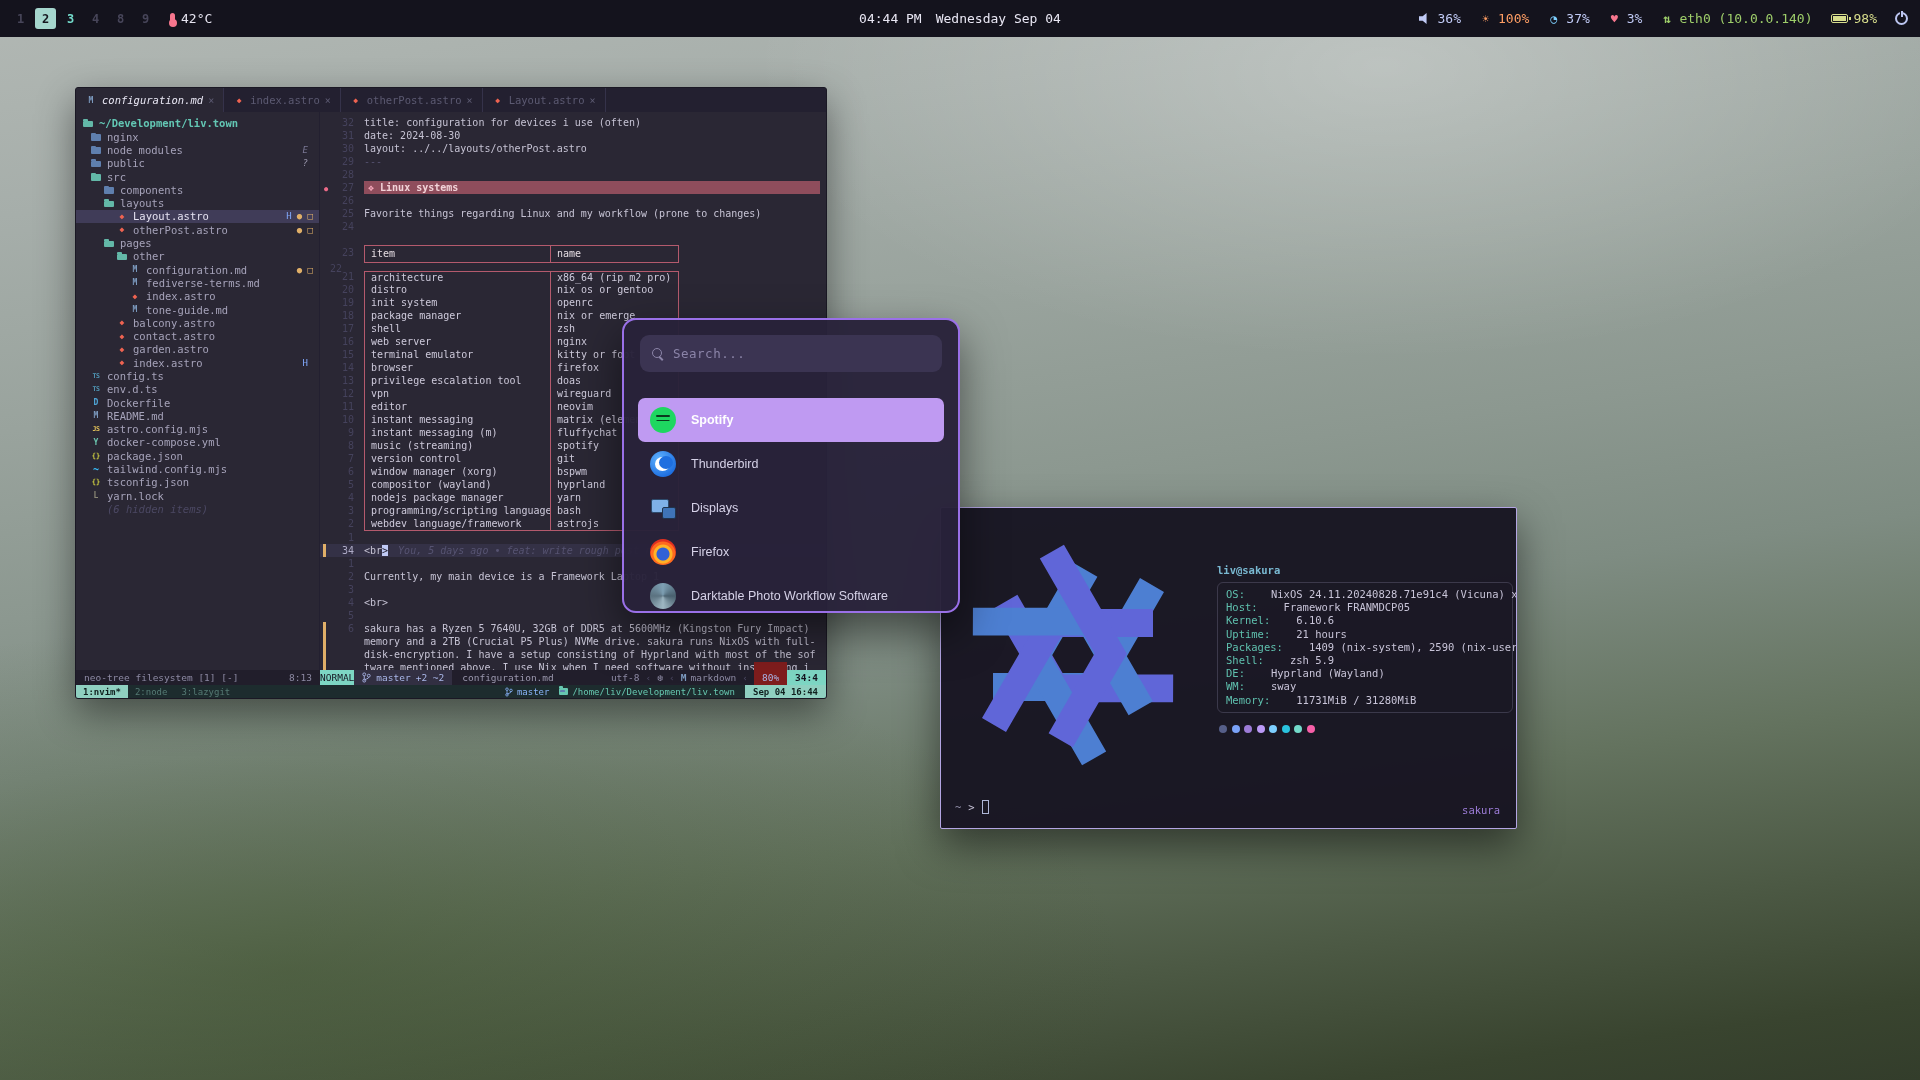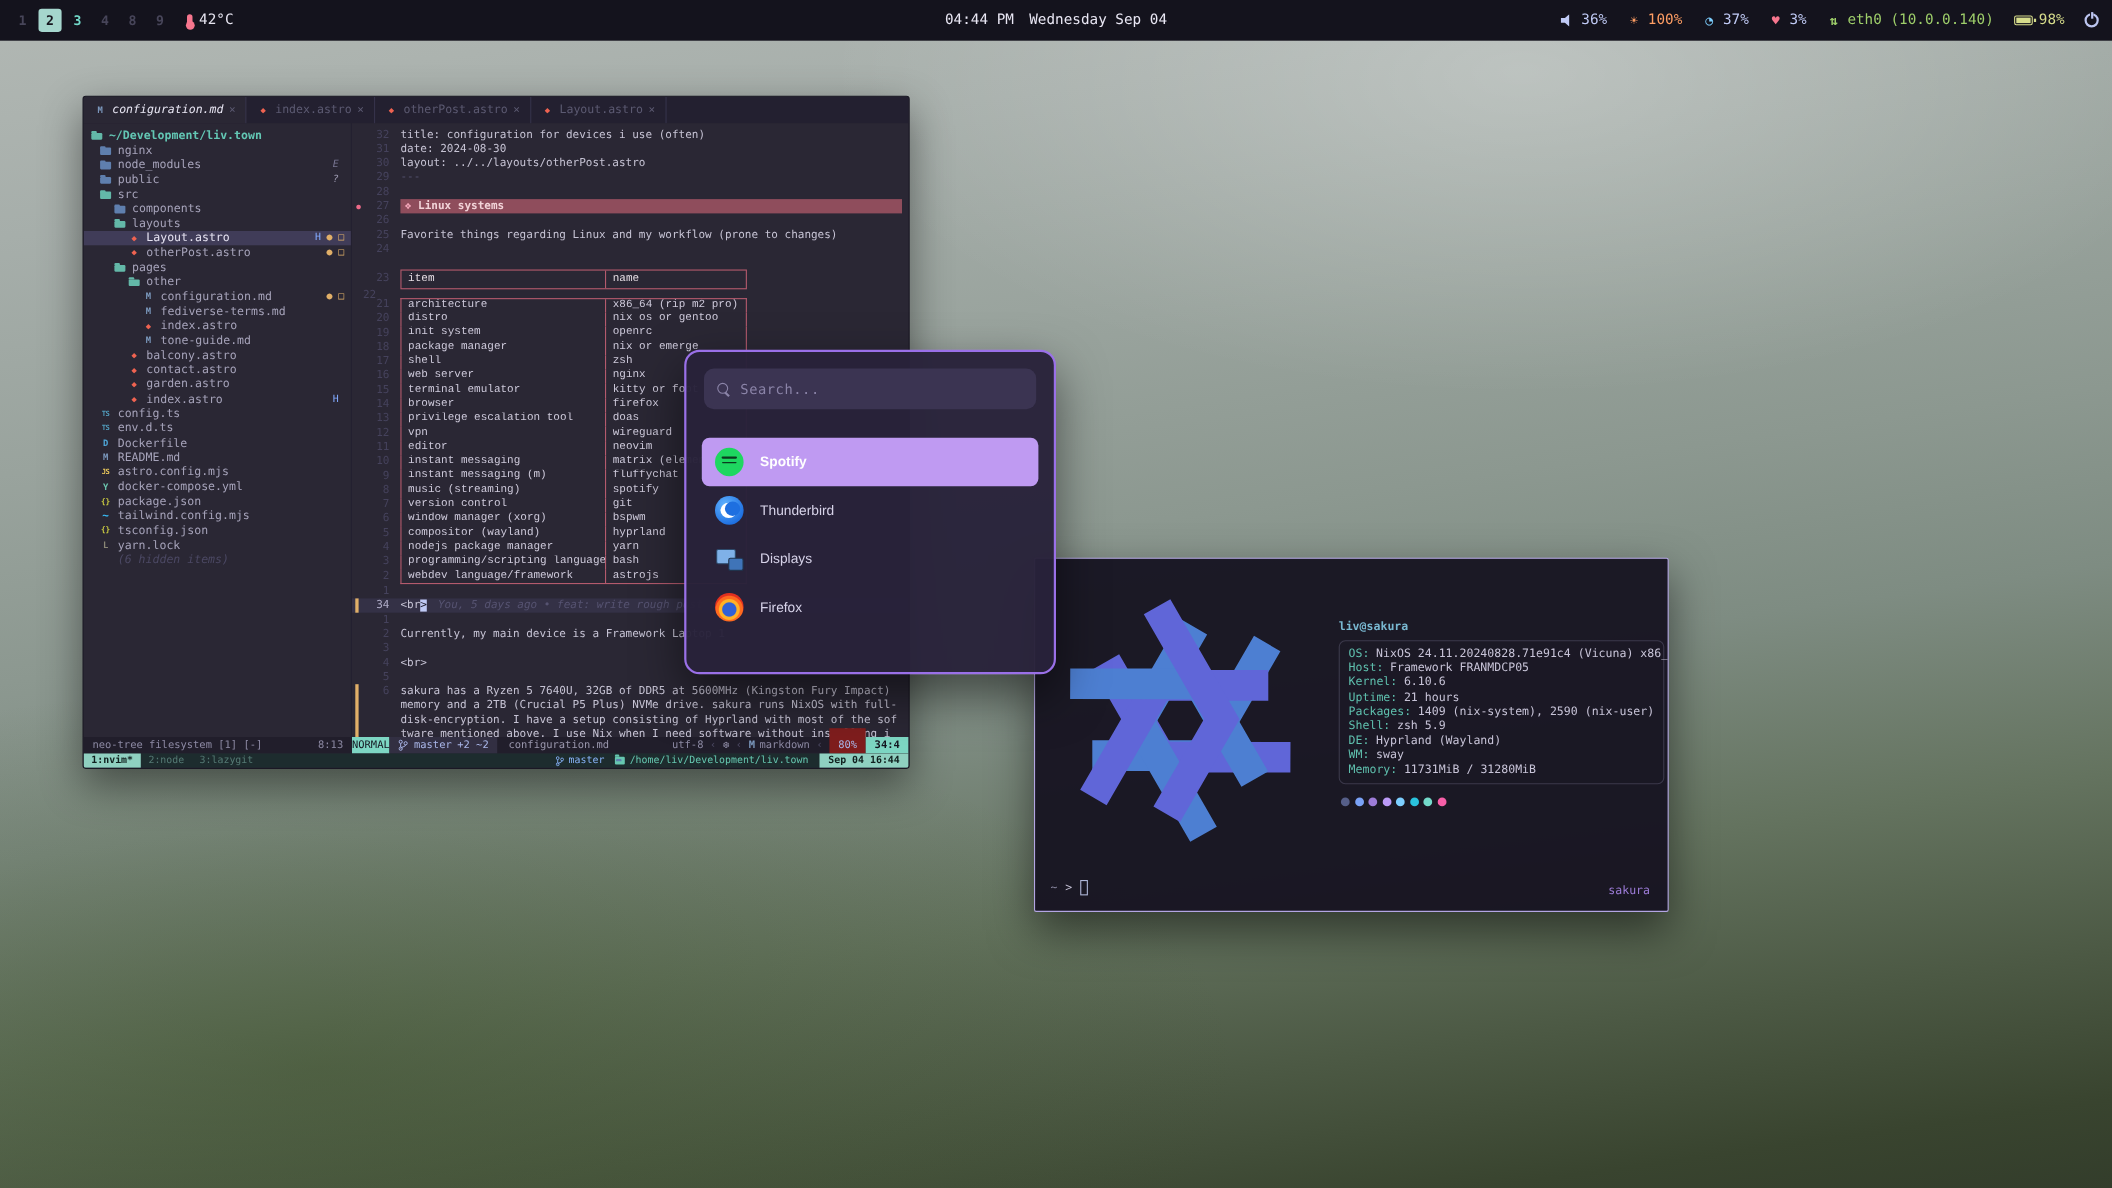--- a/index.html
+++ b/index.html
@@ -99,21 +99,21 @@
   .btext[data-kind="para"] { white-space:pre-wrap; word-break:break-all; flex:1; margin-right:6px; }
   .cursorline { background:#343146; }
   .cursor { background:#c0caf5; color:#1a1826; }
   .blame { color:#565371; font-style:italic; margin-left:10px; }
 
   
   .t-headrow, .t-gaprow, .t-row { display:flex; }
   .t-headrow { height:18px; line-height:16px;margin-top:12px; }
   .t-gaprow { height:8px;flex-direction:column; }
   .t-row { height:13px; line-height:12px; }
-  .cells { display:flex;font-family:Liberation Mono, monospace; }
+  .cells { display:flex; }
   .cell { padding:0 6px; color:#cdc9da; white-space:nowrap; overflow:hidden; }
   .c1 { width:186px; border-right:1px solid #b45a6d; }
   .c2 { width:127px; }
   .t-headrow .cells { border:1px solid #b45a6d; }
   .t-headrow .cell { color:#e4dce2; }
   .t-body .cells { border-left:1px solid #b45a6d; border-right:1px solid #b45a6d; }
   .t-body .t-row:first-child .cells { border-top:1px solid #b45a6d; }
   .t-body .t-row:last-child .cells { border-bottom:1px solid #b45a6d; }
 
   
@@ -164,21 +164,21 @@
   [data-name="firefox-icon"] { background:radial-gradient(circle at 50% 58%, #3061d6 0 6px, #ffb226 7px 9px, #ff6a1f 10px 12px, #e2301f 13px); }
   [data-name="darktable-icon"] { background:conic-gradient(#7ea0b4, #49606e, #9fb8c4, #5b7280, #7ea0b4); }
 
   
   .term { position:absolute; left:940px; top:507px; width:577px; height:322px; background:rgba(23,20,33,.96);
     border:1px solid #b3a5e3; border-radius:2px; z-index:20; box-shadow:0 16px 40px rgba(0,0,0,.5); font-size:10.5px; overflow:hidden; }
   .nix-logo { position:absolute; left:12px; top:22px; }
   .ff-info { position:absolute; left:276px; top:56px; width:296px; }
   .ff-title { color:#79b8d1; font-weight:700; margin-bottom:6px; }
   .ff-box { border:1px solid rgba(160,155,190,.25); border-radius:6px; padding:5px 8px; }
-  .ff-line { display:flex; height:13.2px; line-height:13.2px; white-space:nowrap; }
+  .ff-line { display:flex; height:13.2px; line-height:13.2px; white-space:nowrap;gap:20px; }
   .ff-label { color:#5fc0ae; margin-right:6px; }
   .ff-value { color:#c8c4d8; }
   .palette { display:flex; gap:4.5px; margin:12px 0 0 2px; }
   .dot { width:8px; height:8px; border-radius:50%; }
   .prompt { position:absolute; left:14px; bottom:14px; display:flex; align-items:center; gap:7px; cursor:text; }
   .p-path { color:#8f8ca6; }
   .p-sym { color:#c8c4d8; }
   .p-cursor { width:7px; height:14px; border:1px solid #aeb6d8; }
   .hostname { position:absolute; right:16px; bottom:12px; color:#9d7cd8; }
 </style>
@@ -856,20 +856,24 @@
       <span class="l-label" data-name="launcher-item-label">Thunderbird</span>
     </div>
       <div class="l-item" data-name="launcher-item">
       <span class="licon" data-name="displays-icon"></span>
       <span class="l-label" data-name="launcher-item-label">Displays</span>
     </div>
       <div class="l-item" data-name="launcher-item">
       <span class="licon" data-name="firefox-icon"></span>
       <span class="l-label" data-name="launcher-item-label">Firefox</span>
     </div>
+      <div class="l-item" data-name="launcher-item">
+      <span class="licon" data-name="darktable-icon"></span>
+      <span class="l-label" data-name="launcher-item-label">Darktable Photo Workflow Software</span>
+    </div>
     </div>
 </div>
 
 <div class="term" data-name="terminal-window">
   <svg class="nix-logo" data-name="nixos-logo" width="240" height="250" viewBox="-120 -120 240 240">
     <g>
       <polygon points="-80,18 12,18 67,-77 91,-63 28,46 -80,46" transform="rotate(0)" fill="#4d7fd2"></polygon>
       <polygon points="-80,18 12,18 67,-77 91,-63 28,46 -80,46" transform="rotate(60)" fill="#6066d8"></polygon>
       <polygon points="-80,18 12,18 67,-77 91,-63 28,46 -80,46" transform="rotate(120)" fill="#4d7fd2"></polygon>
       <polygon points="-80,18 12,18 67,-77 91,-63 28,46 -80,46" transform="rotate(180)" fill="#6066d8"></polygon>

